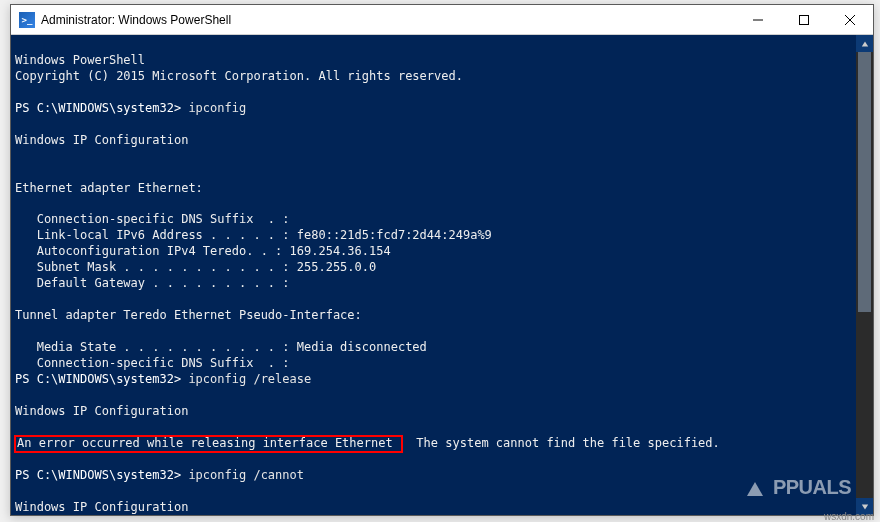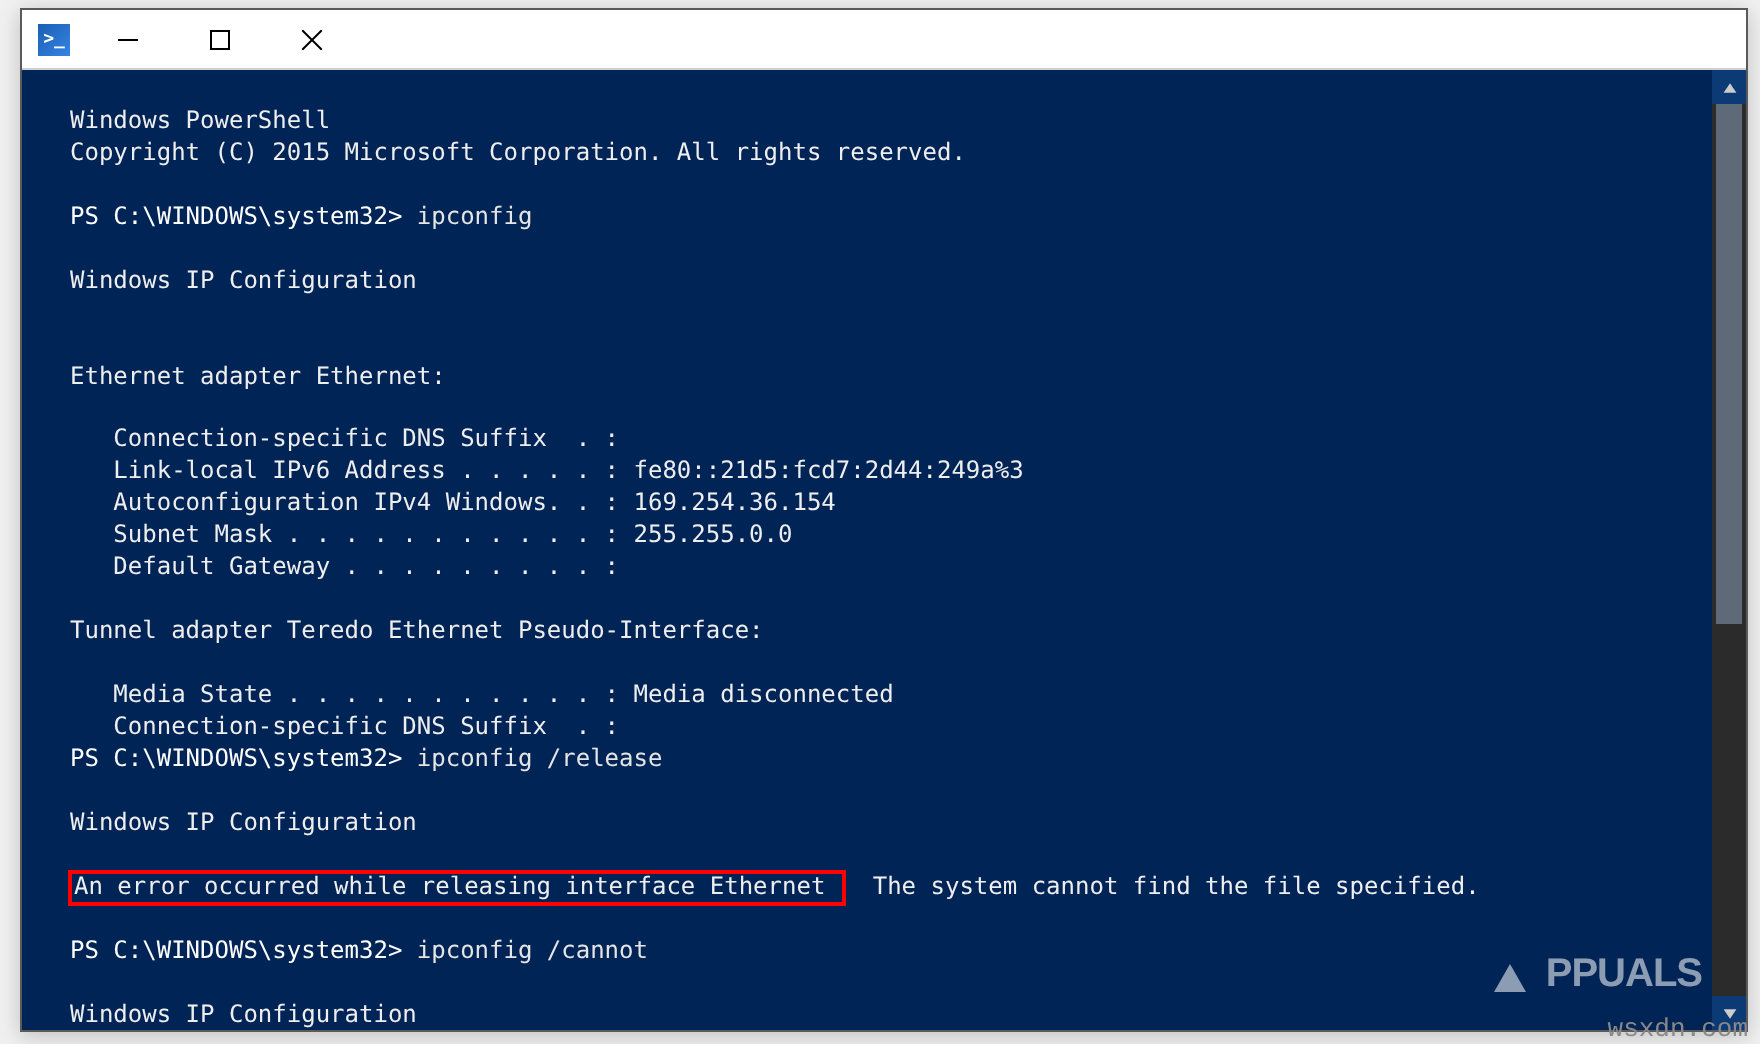--- a/index.html
+++ b/index.html
@@ -83,21 +83,20 @@
       font-size: 12px;
       line-height: 1.33;
       padding: 2px 4px;
       overflow: hidden;
       position: relative;
       white-space: pre;
     }
     .line {
       white-space: pre;
       min-height: 16px;
-      margin-left: 20px;
     }
     .prompt-path { color: #ffffff; text-align: center; }
     .prompt-cmd { color: #e5e5e5; }
     .highlight-box {
       outline: 2px solid #ff0000;
       outline-offset: -1px;
       display: inline-block;
       padding: 0 2px;
     }
     .watermark {
@@ -120,23 +119,23 @@
       border-right:8px solid transparent;
       border-bottom:14px solid rgba(255,255,255,0.55);
       position:relative;
       top:1px;
       margin-right:-2px;
     }
     .wsx {
       position: absolute;
       right: 6px;
       bottom: 0px;
-      font-size: 13px;
+      font-size: 10px;
       color: #888;
-      font-family: Liberation Mono, monospace;
+      font-family: Liberation Sans, sans-serif;
     }
     .scrollbar {
       position: absolute;
       right: 0;
       top: 30px;
       bottom: 0;
       width: 17px;
       background: #1a1a1a;
       display: flex;
       flex-direction: column;
@@ -149,20 +148,21 @@
     .scroll-arrow svg{width:8px;height:8px;fill:#ccc;}
     .scroll-track { flex:1; background:#2b2b2b; position:relative;}
     .scroll-thumb { position:absolute; left:2px; right:2px; top:0; height:260px; background:#5e6a78;}
   </style>
 </head>
 <body>
 
 <div class="window">
   <div class="titlebar">
     <div class="titlebar-icon">&gt;_</div>
+    <div class="titlebar-text">Administrator: Windows PowerShell</div>
     <div class="win-controls">
       <div class="win-btn">
         <svg viewBox="0 0 10 10">
             <line x1="0" y1="5" x2="10" y2="5"></line>
           </svg>
       </div>
       <div class="win-btn">
         <svg viewBox="0 0 10 10">
             <rect x="0.5" y="0.5" width="9" height="9"></rect>
           </svg>
@@ -181,22 +181,22 @@
 <span class="line">Copyright (C) 2015 Microsoft Corporation. All rights reserved.</span>
 <span class="line"> </span>
 <span class="line"><span class="prompt-path">PS C:\WINDOWS\system32&gt; </span><span class="prompt-cmd">ipconfig</span></span>
 <span class="line"> </span>
 <span class="line">Windows IP Configuration</span>
 <span class="line"> </span>
 <span class="line"> </span>
 <span class="line">Ethernet adapter Ethernet:</span>
 <span class="line"> </span>
 <span class="line">   Connection-specific DNS Suffix  . :</span>
-<span class="line">   Link-local IPv6 Address . . . . . : fe80::21d5:fcd7:2d44:249a%3</span>
-<span class="line">   Autoconfiguration IPv4 Windows. . : 169.254.36.154</span>
+<span class="line">   Link-local IPv6 Address . . . . . : fe80::21d5:fcd7:2d44:249a%9</span>
+<span class="line">   Autoconfiguration IPv4 Teredo. . : 169.254.36.154</span>
 <span class="line">   Subnet Mask . . . . . . . . . . . : 255.255.0.0</span>
 <span class="line">   Default Gateway . . . . . . . . . :</span>
 <span class="line"> </span>
 <span class="line">Tunnel adapter Teredo Ethernet Pseudo-Interface:</span>
 <span class="line"> </span>
 <span class="line">   Media State . . . . . . . . . . . : Media disconnected</span>
 <span class="line">   Connection-specific DNS Suffix  . :</span>
 <span class="line"><span class="prompt-path">PS C:\WINDOWS\system32&gt; </span><span class="prompt-cmd">ipconfig</span><span class="prompt-cmd"> /release</span></span>
 <span class="line"> </span>
 <span class="line">Windows IP Configuration</span>

